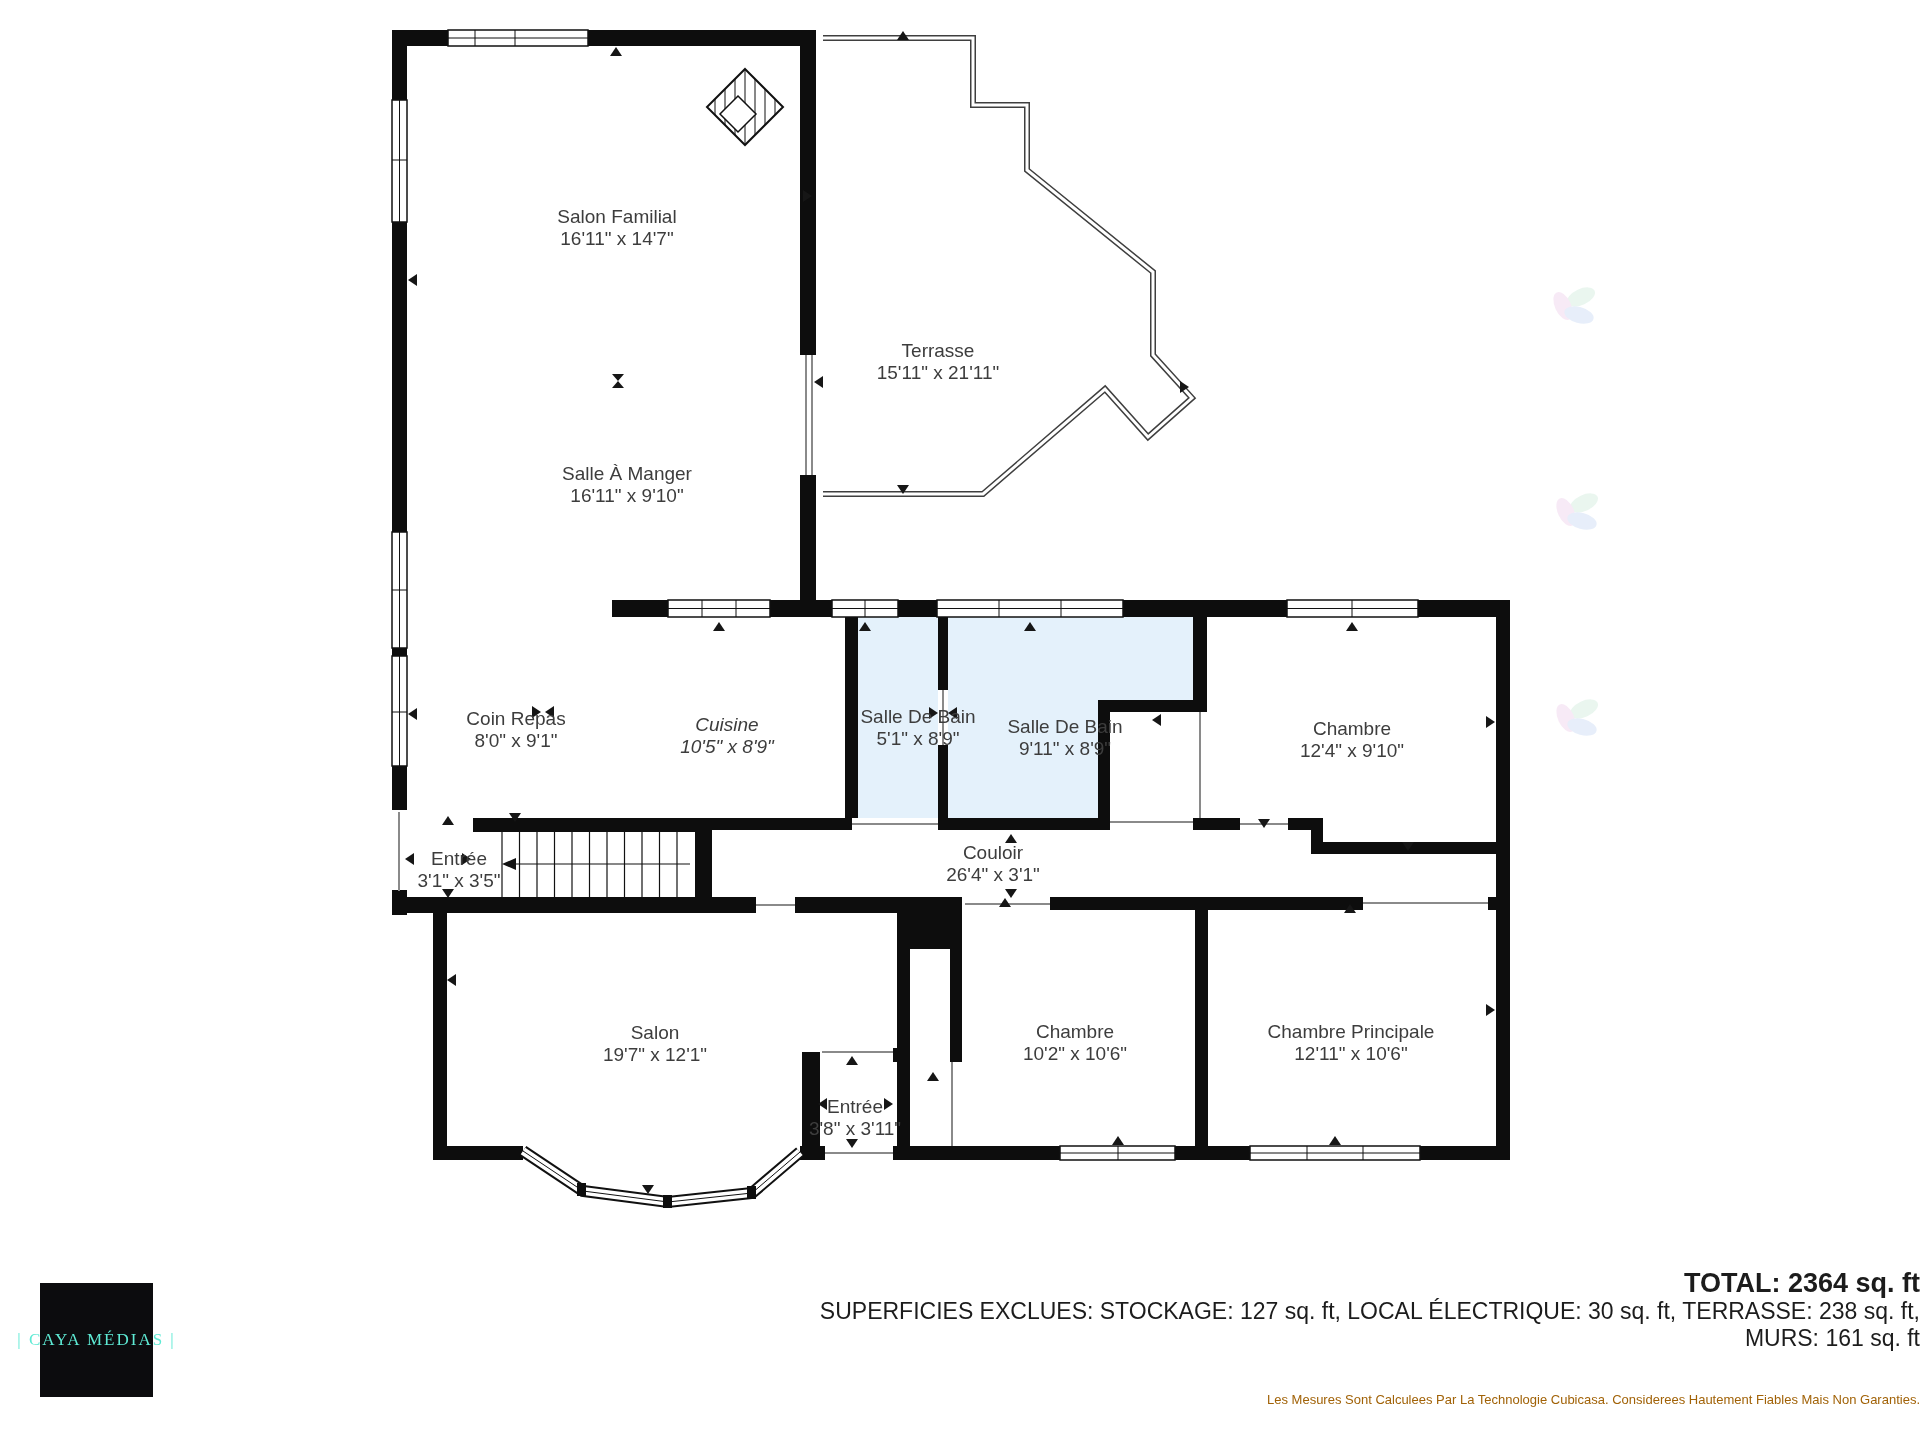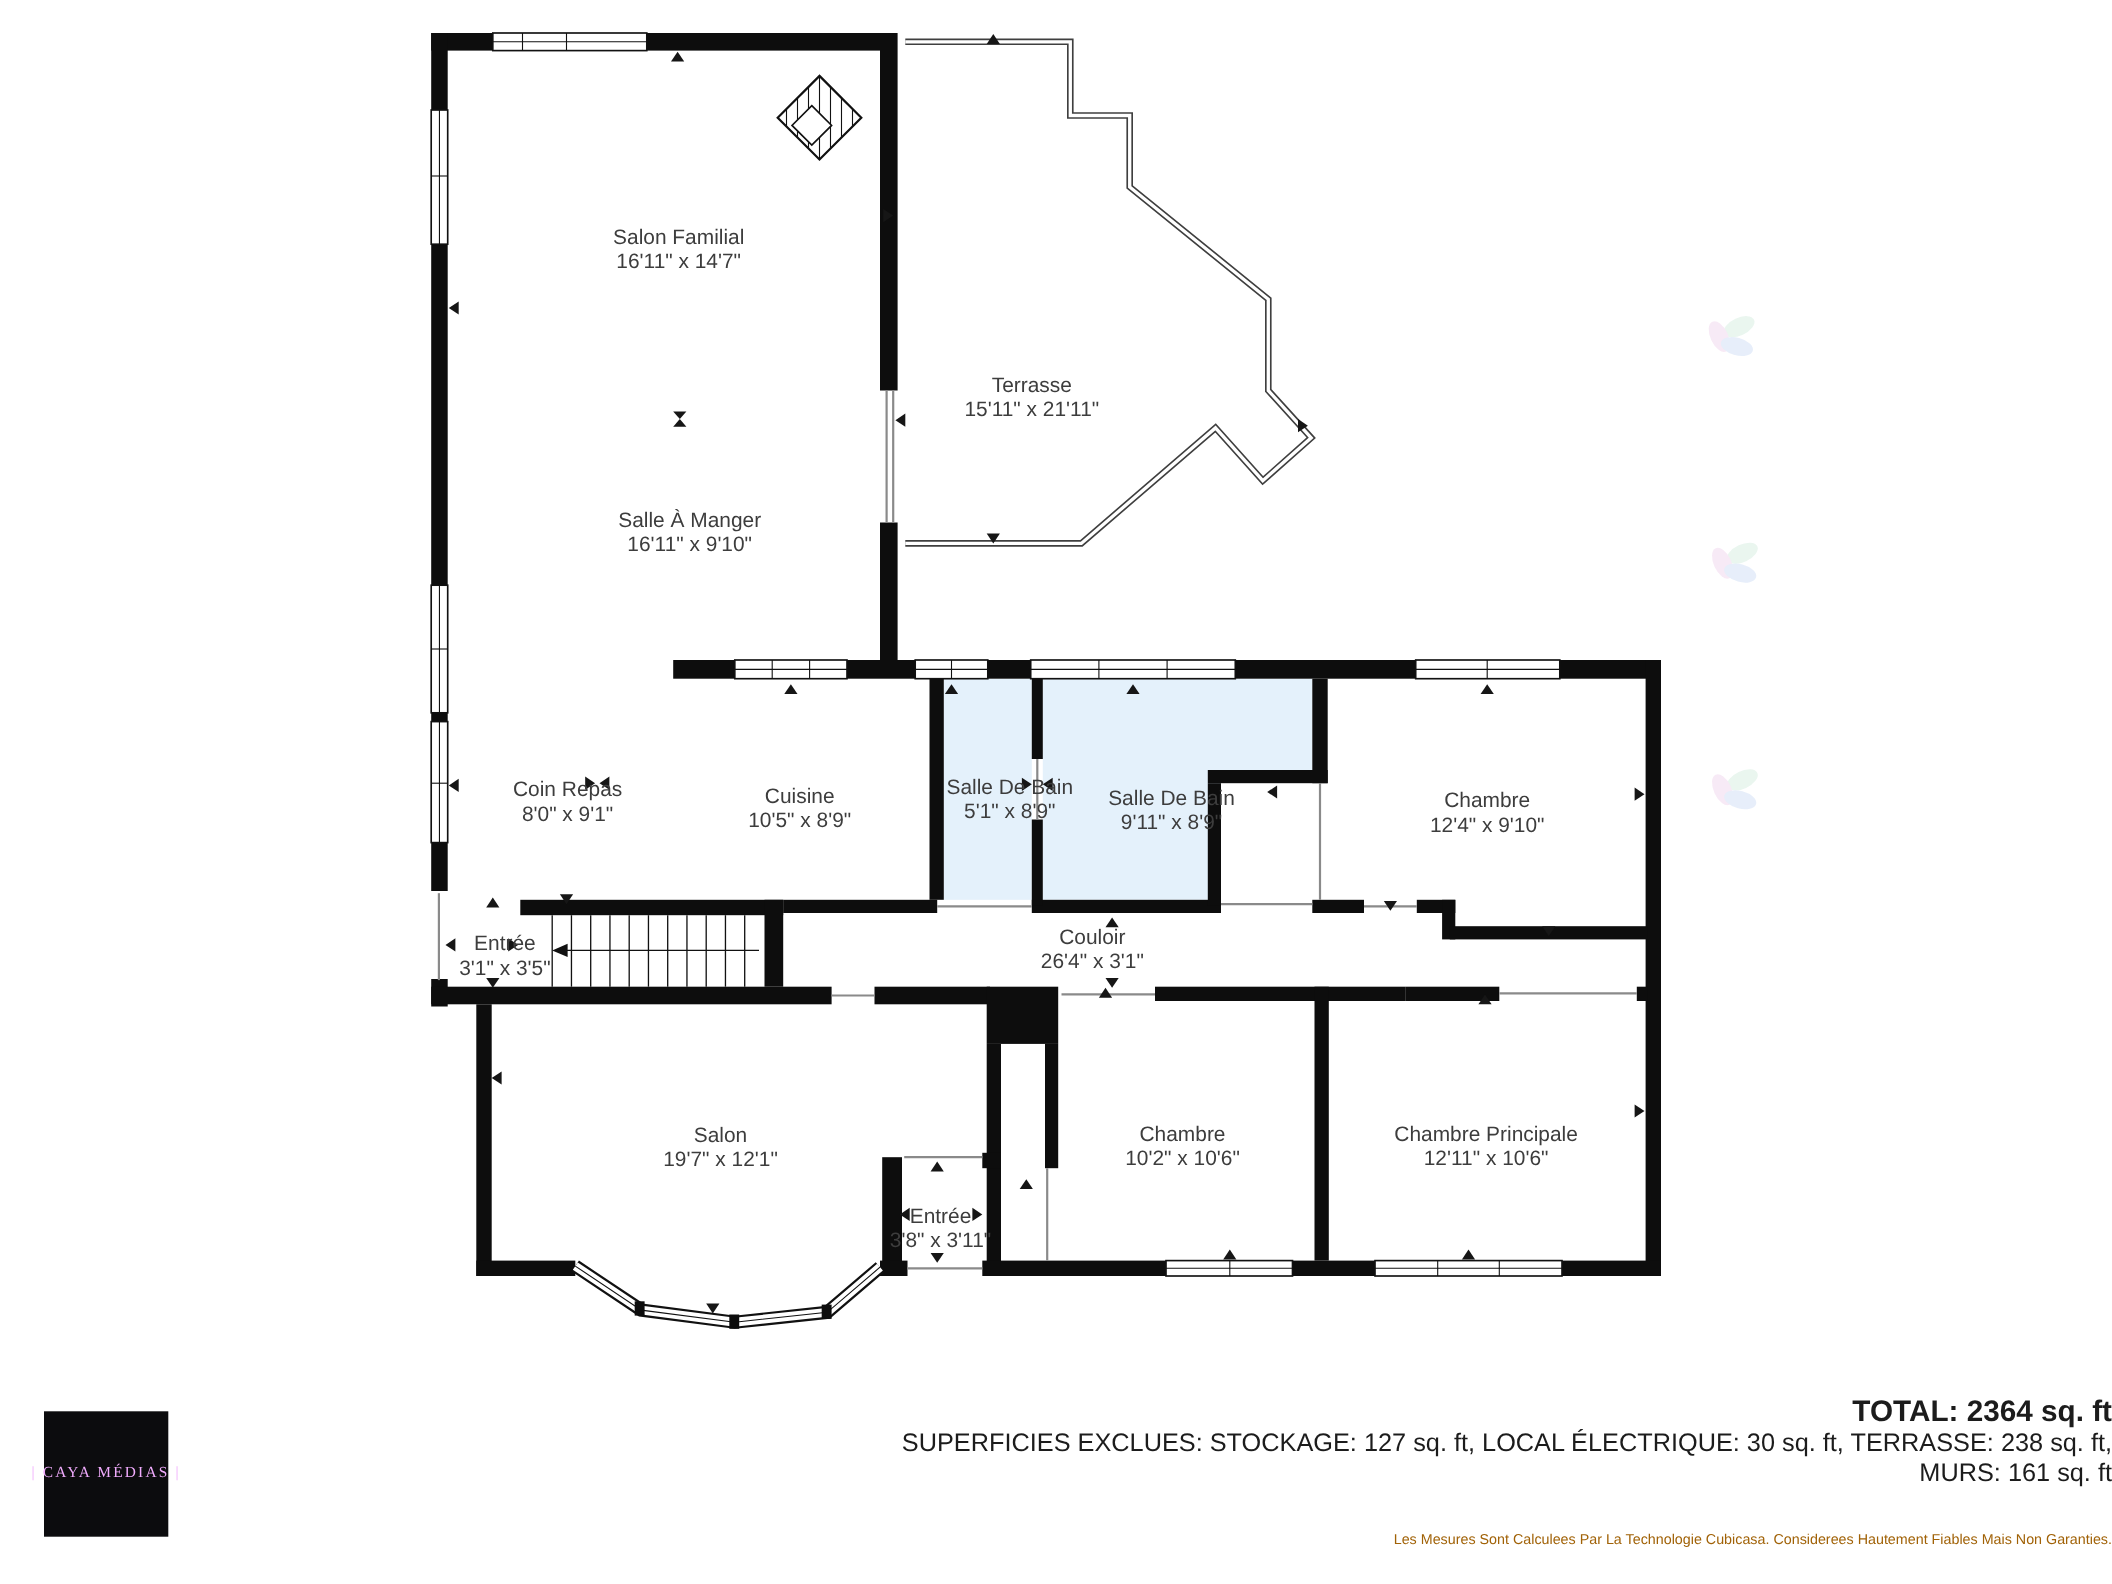--- a/index.html
+++ b/index.html
@@ -18,21 +18,21 @@
     position:absolute;left:0;top:1268px;width:1920px;text-align:right;color:#1c1c1c;
   }
   #footer .f-total{font-size:27px;font-weight:bold;line-height:30px;}
   #footer .f-line{font-size:23px;line-height:27px;}
   #footer .f-small{font-size:13px;line-height:15px;margin-top:40px;color:#a16207;}
   #logo{
     position:absolute;left:40px;top:1283px;width:113px;height:114px;background:#0c0c0e;
     display:flex;align-items:center;justify-content:center;
   }
   #logo span{
-    color:#f0abfc;font-family:"Liberation Serif", serif;font-size:14px;
+    color:#5eead4;font-family:"Liberation Serif", serif;font-size:17px;
     letter-spacing:2px;white-space:nowrap;
   }
 </style>
 </head>
 <body>
 
 <div id="canvas">
 
   <svg id="plan-svg" width="1920" height="1440" viewBox="0 0 1920 1440">
 
@@ -264,21 +264,21 @@
     <div class="dims">15'11" x 21'11"</div>
   </div>
   <div class="room-label" style="left:627px;top:485px;">
     <div>Salle À Manger</div>
     <div class="dims">16'11" x 9'10"</div>
   </div>
   <div class="room-label" style="left:516px;top:730px;">
     <div>Coin Repas</div>
     <div class="dims">8'0" x 9'1"</div>
   </div>
-  <div class="room-label" style="left:727px;top:736px;">
+  <div class="room-label" style="left:727px;top:736px;font-style:italic;">
     <div>Cuisine</div>
     <div class="dims">10'5" x 8'9"</div>
   </div>
   <div class="room-label" style="left:918px;top:728px;">
     <div>Salle De Bain</div>
     <div class="dims">5'1" x 8'9"</div>
   </div>
   <div class="room-label" style="left:1065px;top:738px;">
     <div>Salle De Bain</div>
     <div class="dims">9'11" x 8'9"</div>

